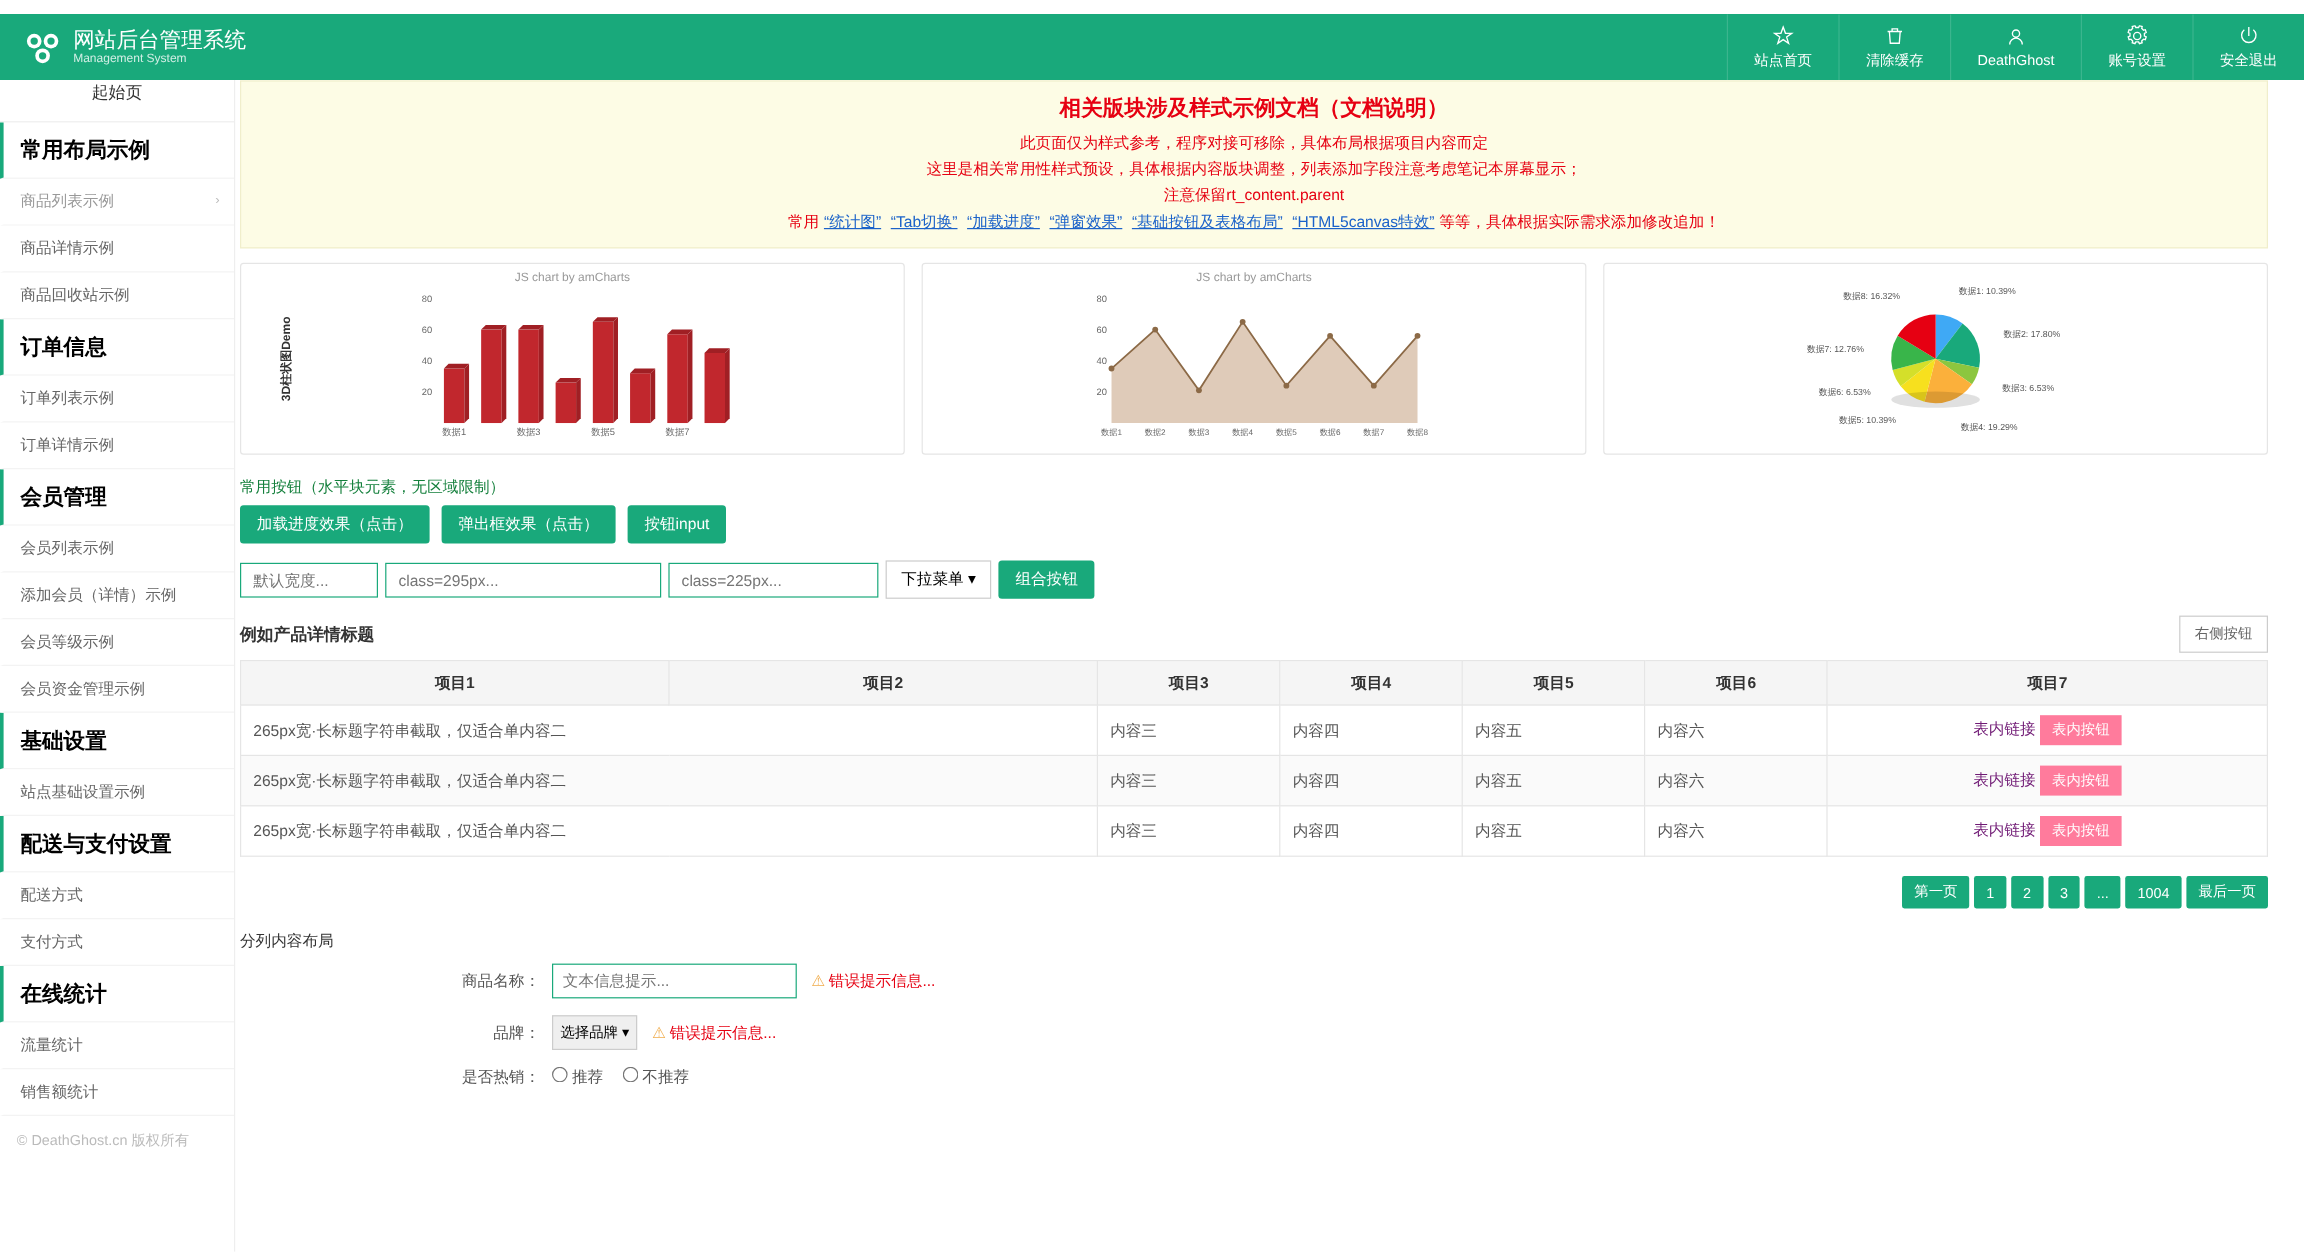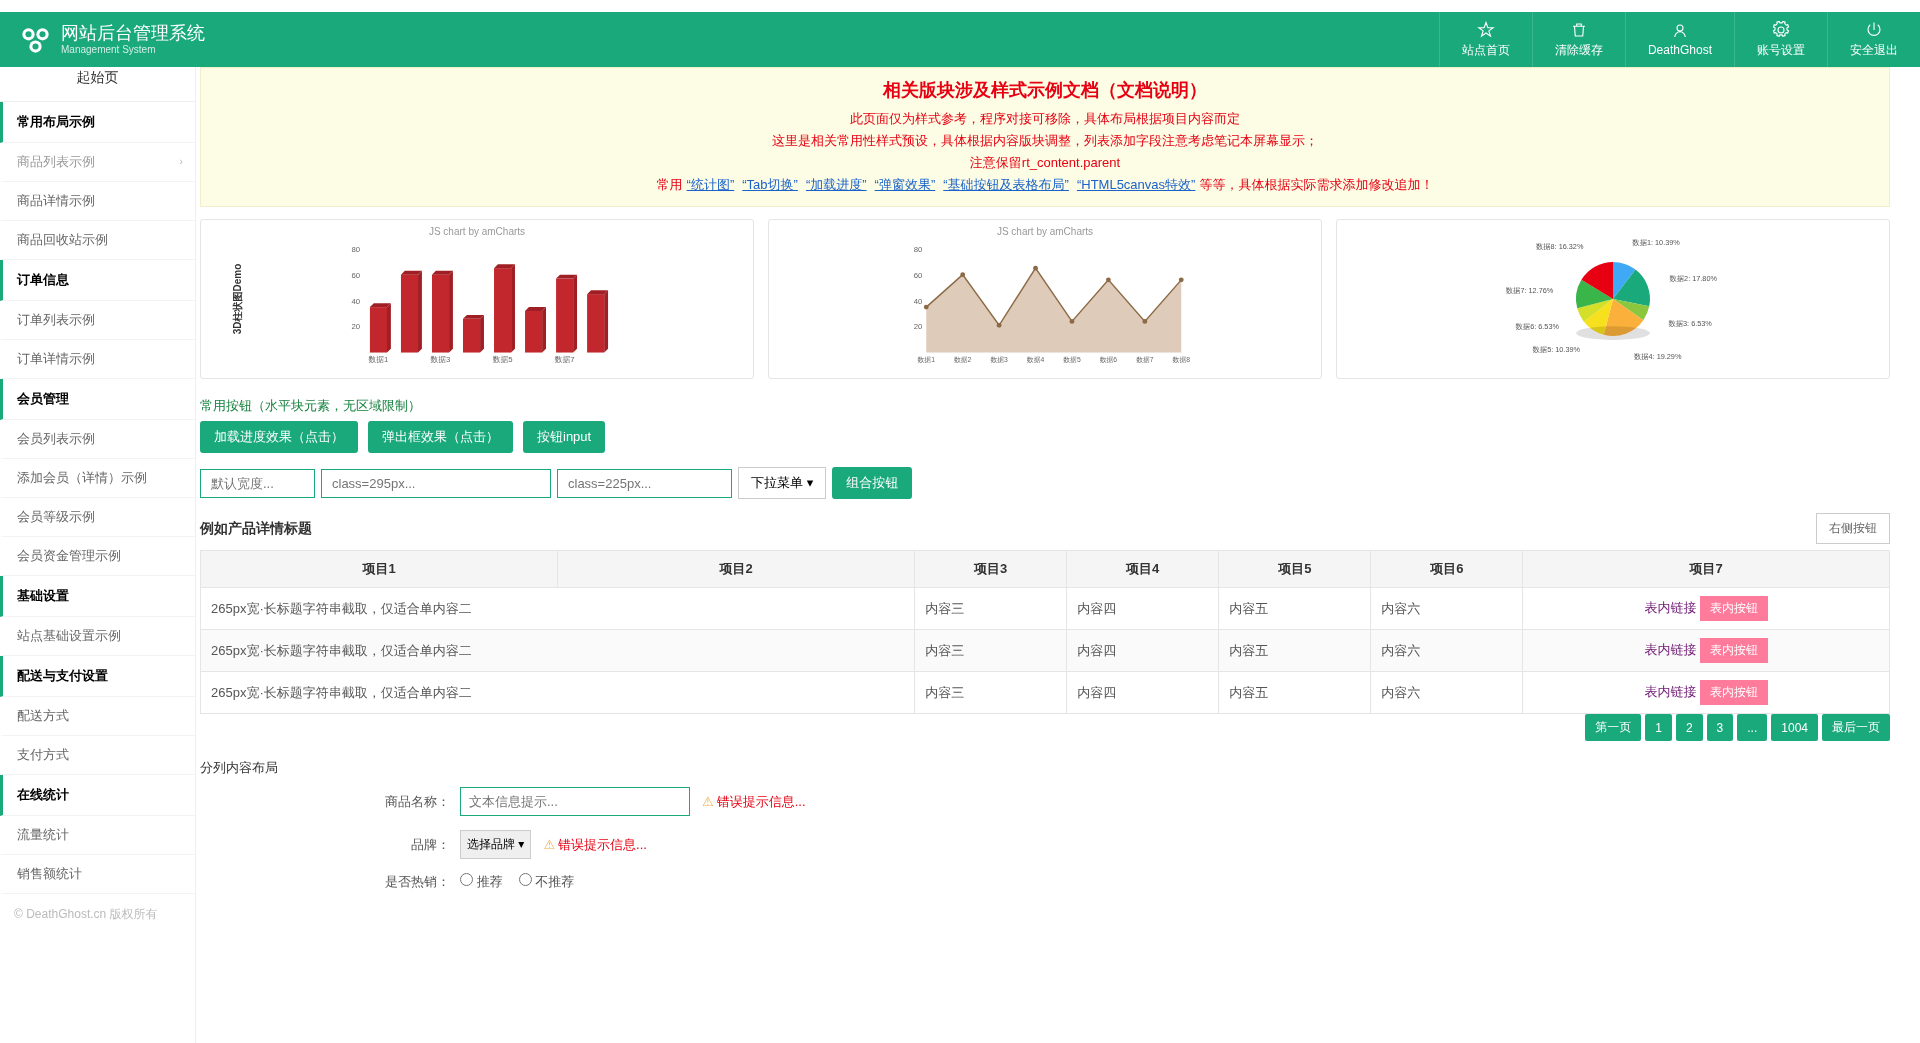--- a/index.html
+++ b/index.html
@@ -11,21 +11,21 @@
 .logo-icon { width: 35px; height: 35px; margin-right: 8px; }
 .logo-text { font-size: 18px; font-weight: normal; line-height: 1.1; }
 .logo-sub { font-size: 10px; opacity: 0.8; display: block; }
 .header-nav { margin-left: auto; display: flex; height: 100%; }
 .header-nav-item { display: flex; flex-direction: column; align-items: center; justify-content: center; padding: 0 22px; border-left: 1px solid rgba(255,255,255,0.15); cursor: pointer; font-size: 12px; }
 .header-nav-icon { height: 18px; margin-bottom: 3px; }
 
 
 .sidebar { width: 196px; position: fixed; top: 55px; bottom: 0; left: 0; background: #fff; border-right: 1px solid #eee; overflow-y: auto; }
 .start-tab { text-align: center; padding: 14px 0; border-bottom: 1px solid #eee; font-size: 14px; color:#333; }
-.nav-section { font-weight: bold; padding: 11px 14px; border-bottom: 1px solid #f3f3f3; border-left: 3px solid #19a97b; color: #000; font-size:13px;}
+.nav-section { font-weight: bold; padding: 11px 14px; border-bottom: 1px solid #f3f3f3; border-left: 3px solid #19a97b; color: #000; font-size:18px;}
 .nav-item { padding: 10px 14px; border-bottom: 1px solid #f3f3f3; color: #666; cursor: pointer; border-left:3px solid transparent; position:relative; font-size:13px;}
 .nav-item.active { color: #999; }
 .nav-chevron { position:absolute; right:12px; top:12px; color:#bbb; font-size:11px;}
 .footer-copy { padding: 12px 14px; color: #bbb; font-size: 12px; }
 
 
 .content { margin-left: 170px; margin-top: 55px; padding: 12px 30px; }
 .notice { background: #fdfce5; border: 1px solid #f0eecb; text-align: center; padding: 10px; margin-bottom: 12px; }
 .notice h2 { color: #e60012; font-size: 18px; margin-bottom: 6px; font-weight:bold;}
 .notice p { color: #e60012; font-size: 13px; line-height: 1.7; }
@@ -45,34 +45,34 @@
 .input { border: 1px solid #19a97b; padding: 6px 10px; font-size: 13px; }
 .input.i1 { width: 115px; }
 .input.i2 { width: 230px; }
 .input.i3 { width: 175px; }
 .select-btn { border: 1px solid #ccc; background: #fff; padding: 6px 12px; font-size:13px; cursor:pointer;}
 
 .title-bar { display: flex; align-items: center; margin: 12px 0 6px; }
 .title-bar h3 { font-size: 14px; color:#333; }
 .right-btn { margin-left: auto; border: 1px solid #ccc; background: #fff; padding: 6px 12px; font-size:12px; cursor:pointer; color:#666;}
 
-table { width: 100%; border-collapse: collapse; margin-bottom: 0; padding-left: 41px; }
+table { width: 100%; border-collapse: collapse; margin-bottom: 16px; padding-left: 41px; }
 th { background: #f5f5f5; border: 1px solid #e5e5e5; padding: 9px; text-align: center; font-weight: bold; font-size:13px;}
 td { border: 1px solid #e5e5e5; padding: 8px 10px; text-align: left; font-size:13px; color:#555;}
 tbody tr:nth-child(even) { background: #fafafa; }
 .tbl-link { color: #701a75; cursor:pointer; }
 .tbl-btn { background: #ff7b9c; color: #fff; border: none; padding: 4px 10px; border-radius: 0; cursor:pointer; font-size:12px;}
 
 .pagination { display: flex; justify-content: flex-end; gap: 4px; margin-bottom: 18px; }
 .page-btn { background: #19a97b; color: #fff; border: none; padding: 5px 10px; border-radius: 2px; cursor:pointer; font-size:12px;}
 
 .form-grid { margin-top: 10px; }
 .form-line { display: flex; align-items: center; margin-bottom: 14px; }
 .form-label { width: 260px; text-align: right; padding-right: 10px; color:#555; font-size:13px;}
-.form-input { border: 1px solid #19a97b; padding: 6px 8px; width: 230px; font-size:13px;}
+.form-input { border: 1px solid #19a97b; padding: 6px 8px; width: 204px; font-size:13px;}
 .form-select { border: 1px solid #ccc; padding: 5px 6px; font-size:12px; cursor:pointer;}
 .err { color: #e60012; margin-left: 12px; font-size:13px;}
 .warn-icon { color:#f0ad4e; margin-right:3px; }
 .radio-lbl { margin-right: 16px; font-size:13px; color:#555; }
 </style>
 </head>
 <body>
 
 <div class="header">
   <div class="logo">

